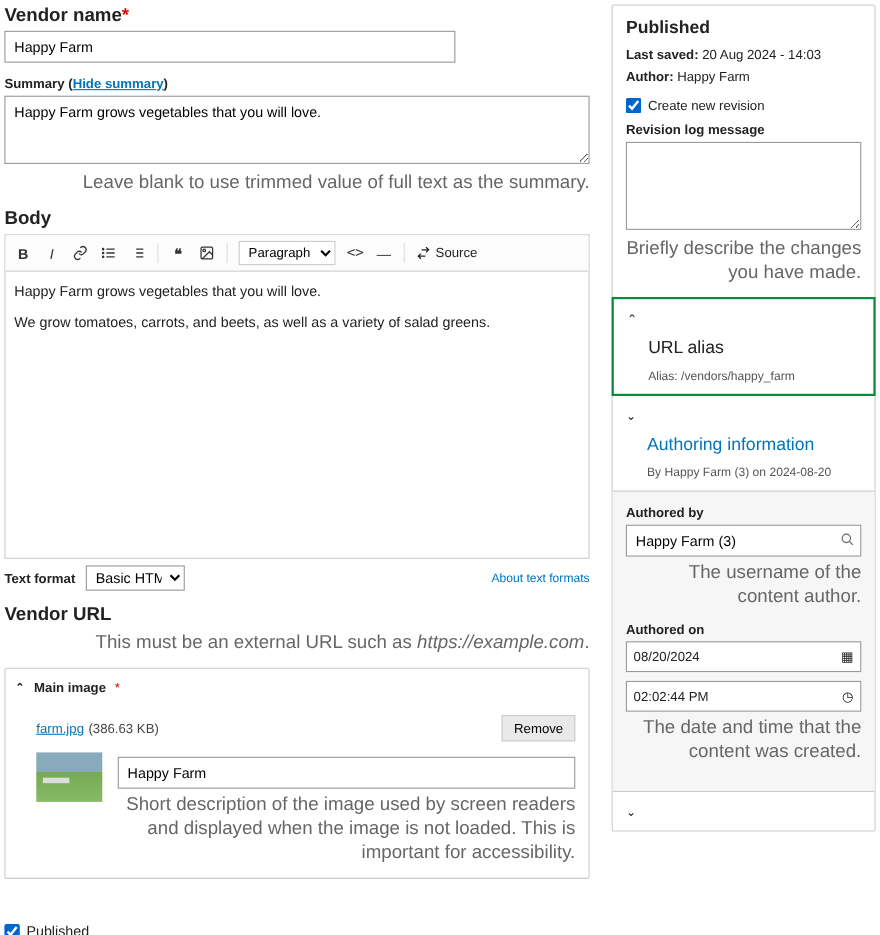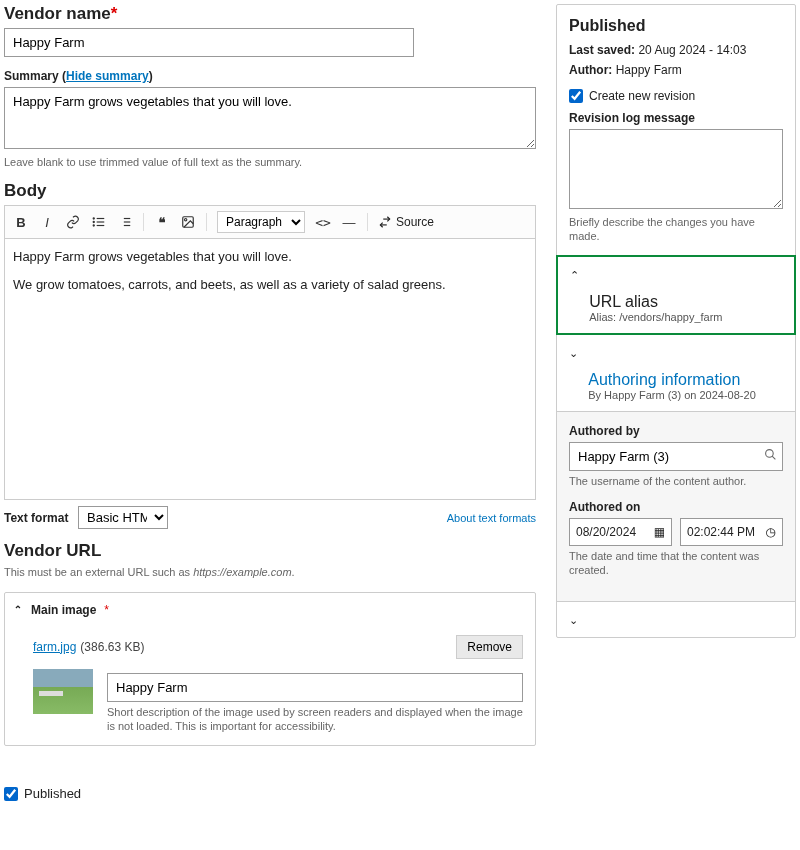--- a/index.html
+++ b/index.html
@@ -10,21 +10,21 @@
       background: #fff;
       padding: 4px;
     }
     .layout { display: flex; gap: 20px; }
     .main-col { flex: 1; min-width: 0; }
     .side-col { width: 240px; flex-shrink: 0; }
 
     .field { margin-bottom: 12px; }
     .label { font-weight: bold; font-size: 17px; margin-bottom: 4px; display: block; }
     .required { color: #d00; }
-    .help { font-size: 11px; color: #666; margin-top: 3px; line-height: 1.3; }
+    .help { font-size: 17px; color: #666; margin-top: 3px; line-height: 1.3; text-align: right; }
     .help em { font-style: italic; }
 
     input[type="text"], textarea, select {
       width: 100%;
       border: 1px solid #999;
       padding: 6px 8px;
       font-size: 13px;
       font-family: inherit;
       background: #fff;
     }
@@ -134,36 +134,36 @@
       padding: 10px 12px;
       display: flex;
       gap: 10px;
       cursor: pointer;
     }
     .accordion-item.highlighted { border: 2px solid #0a8a3a; margin: -1px; position: relative; z-index: 1; }
     .acc-chev { font-size: 11px; margin-top: 2px; }
     .acc-body { flex: 1; }
     .acc-title { font-weight: normal; font-size: 16px; margin-top: 26px; }
     .acc-title.link { color: #0074bd; }
-    .acc-sub { font-size: 11px; color: #555; margin-top: 0; }
+    .acc-sub { font-size: 11px; color: #555; margin-top: 10px; }
 
     .auth-panel {
       border-top: 1px solid #ccc;
       background: #f6f6f6;
       padding: 12px;
     }
     .auth-field { margin-bottom: 12px; }
     .search-wrap { position: relative; }
     .search-wrap input { padding-right: 26px; background: #fff; }
     .search-icon {
       position: absolute; right: 6px; top: 50%; transform: translateY(-50%);
       font-size: 13px; color: #666;
     }
 
-    .date-row { display: flex; gap: 8px; }
+    .date-row { display: flex; gap: 8px; flex-direction: column; }
     .date-input, .time-input {
       border: 1px solid #999; padding: 6px; display: flex;
       align-items: center; gap: 6px; font-size: 12px; flex: 1;
       background: #fff;
     }
     .date-input .icon, .time-input .icon { margin-left: auto; font-size: 12px; }
   </style>
 </head>
 <body>
 

